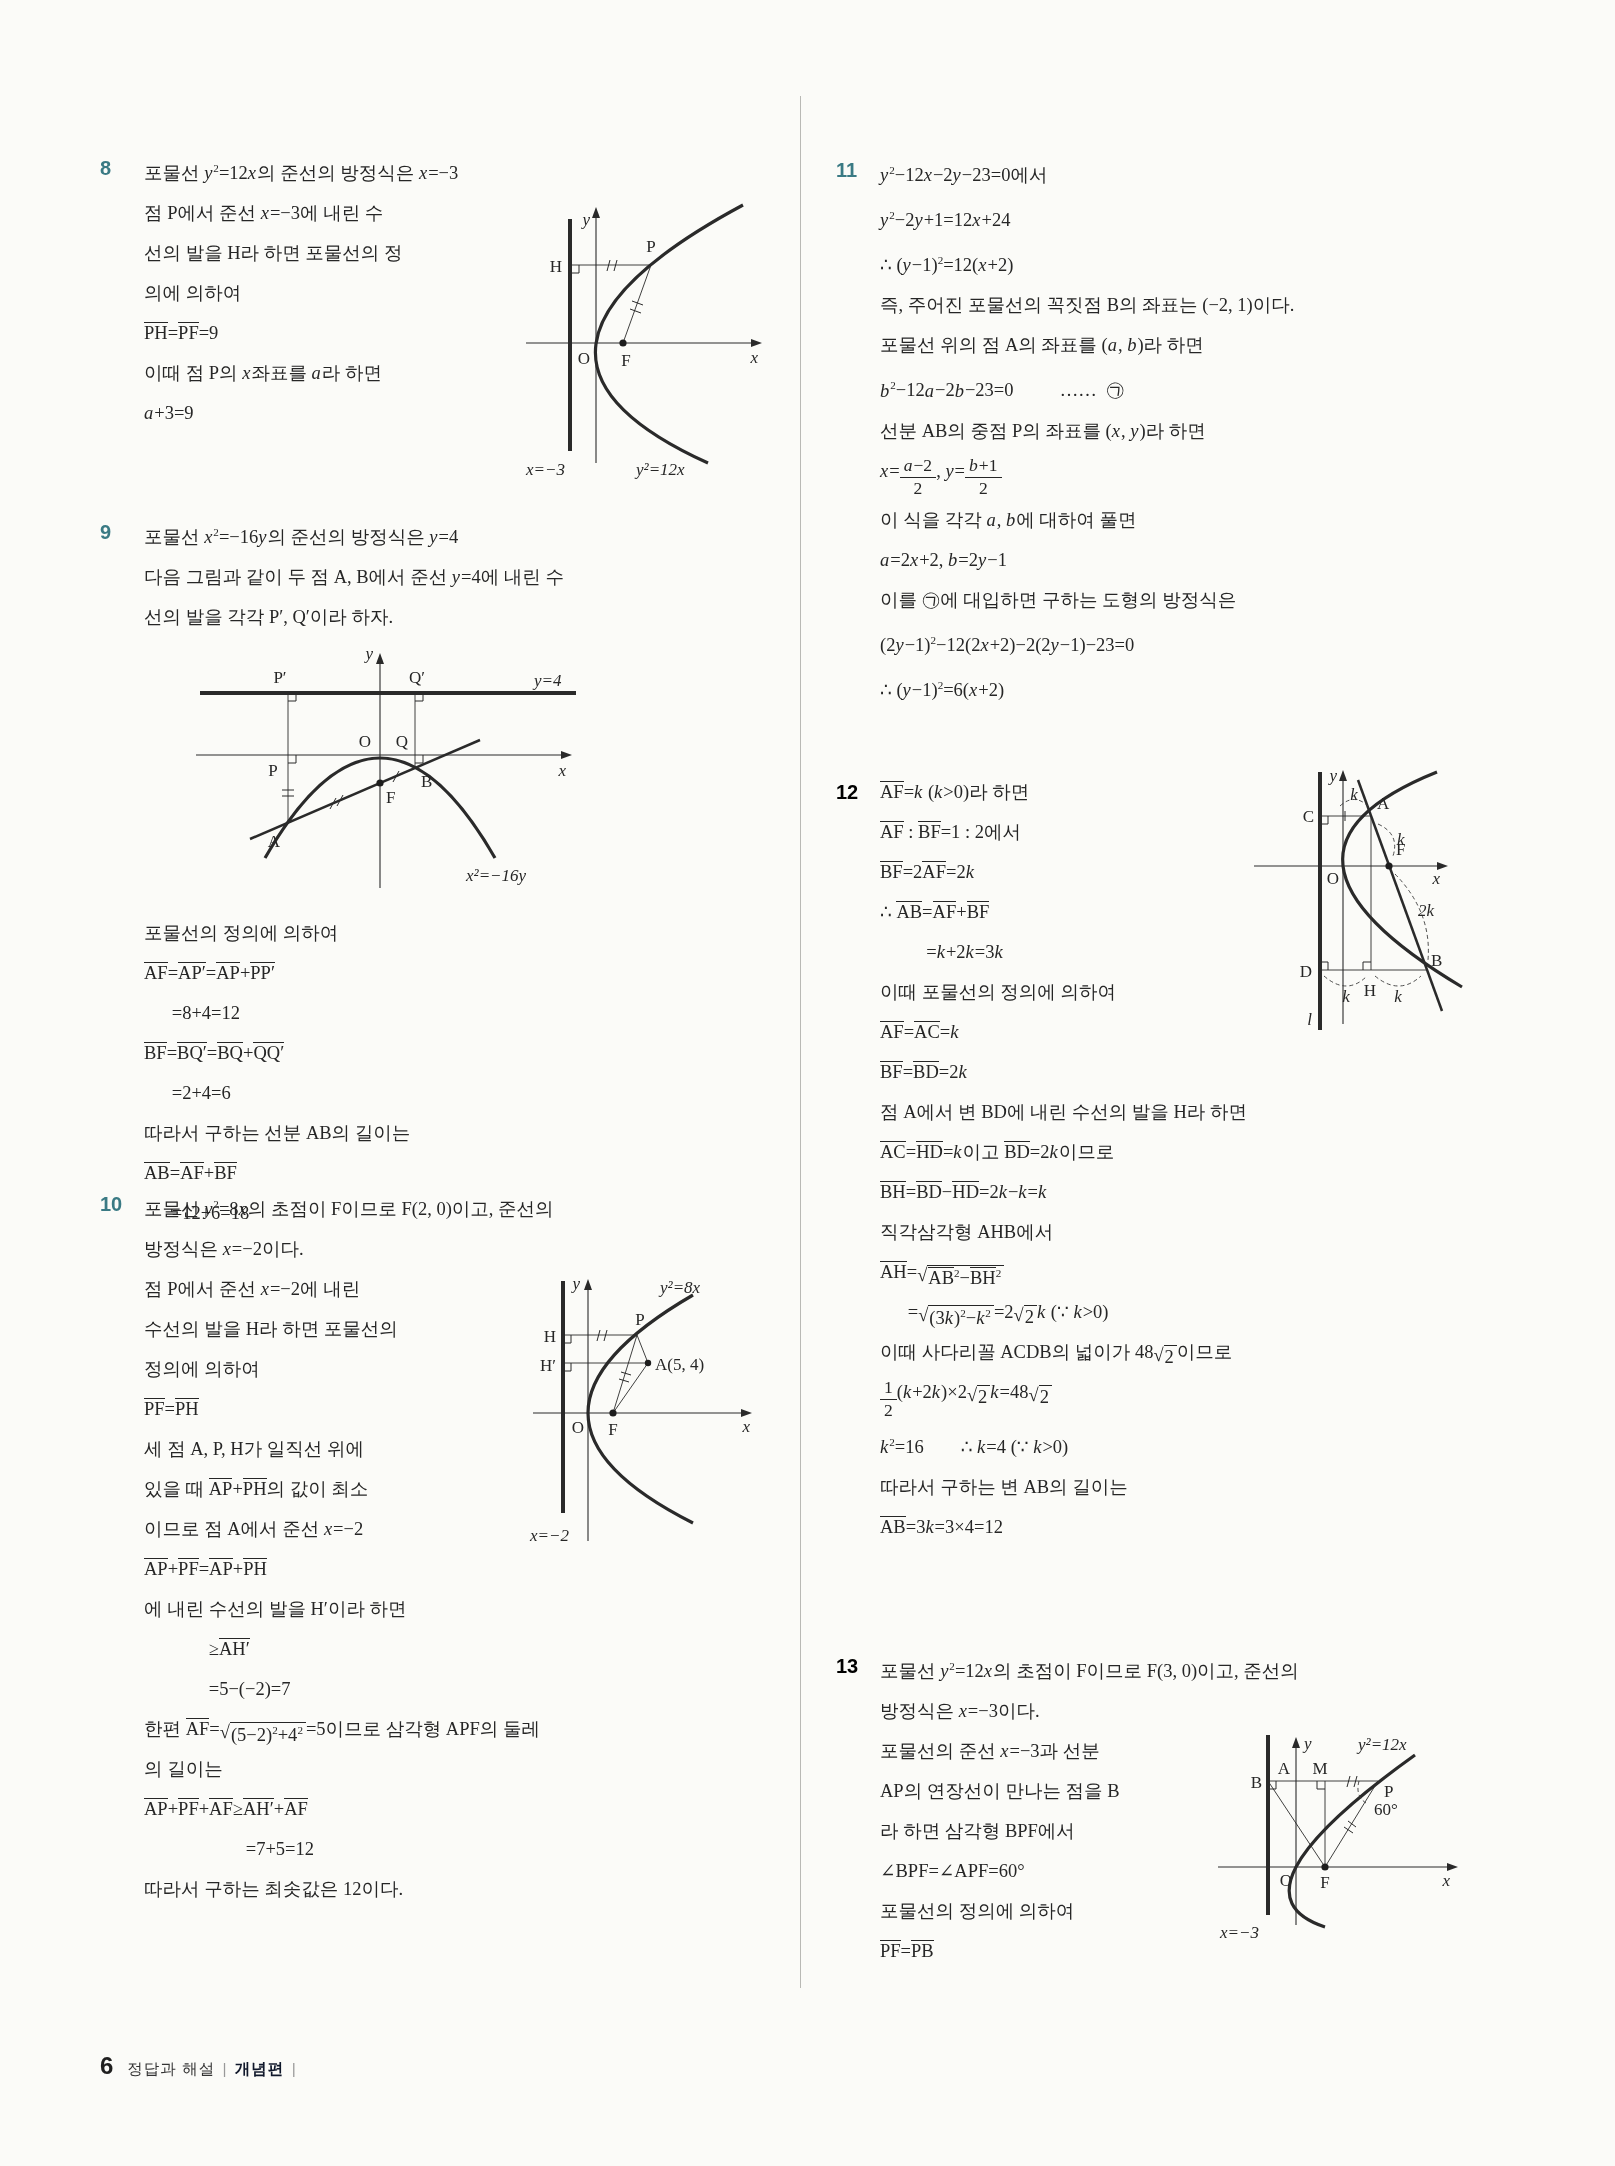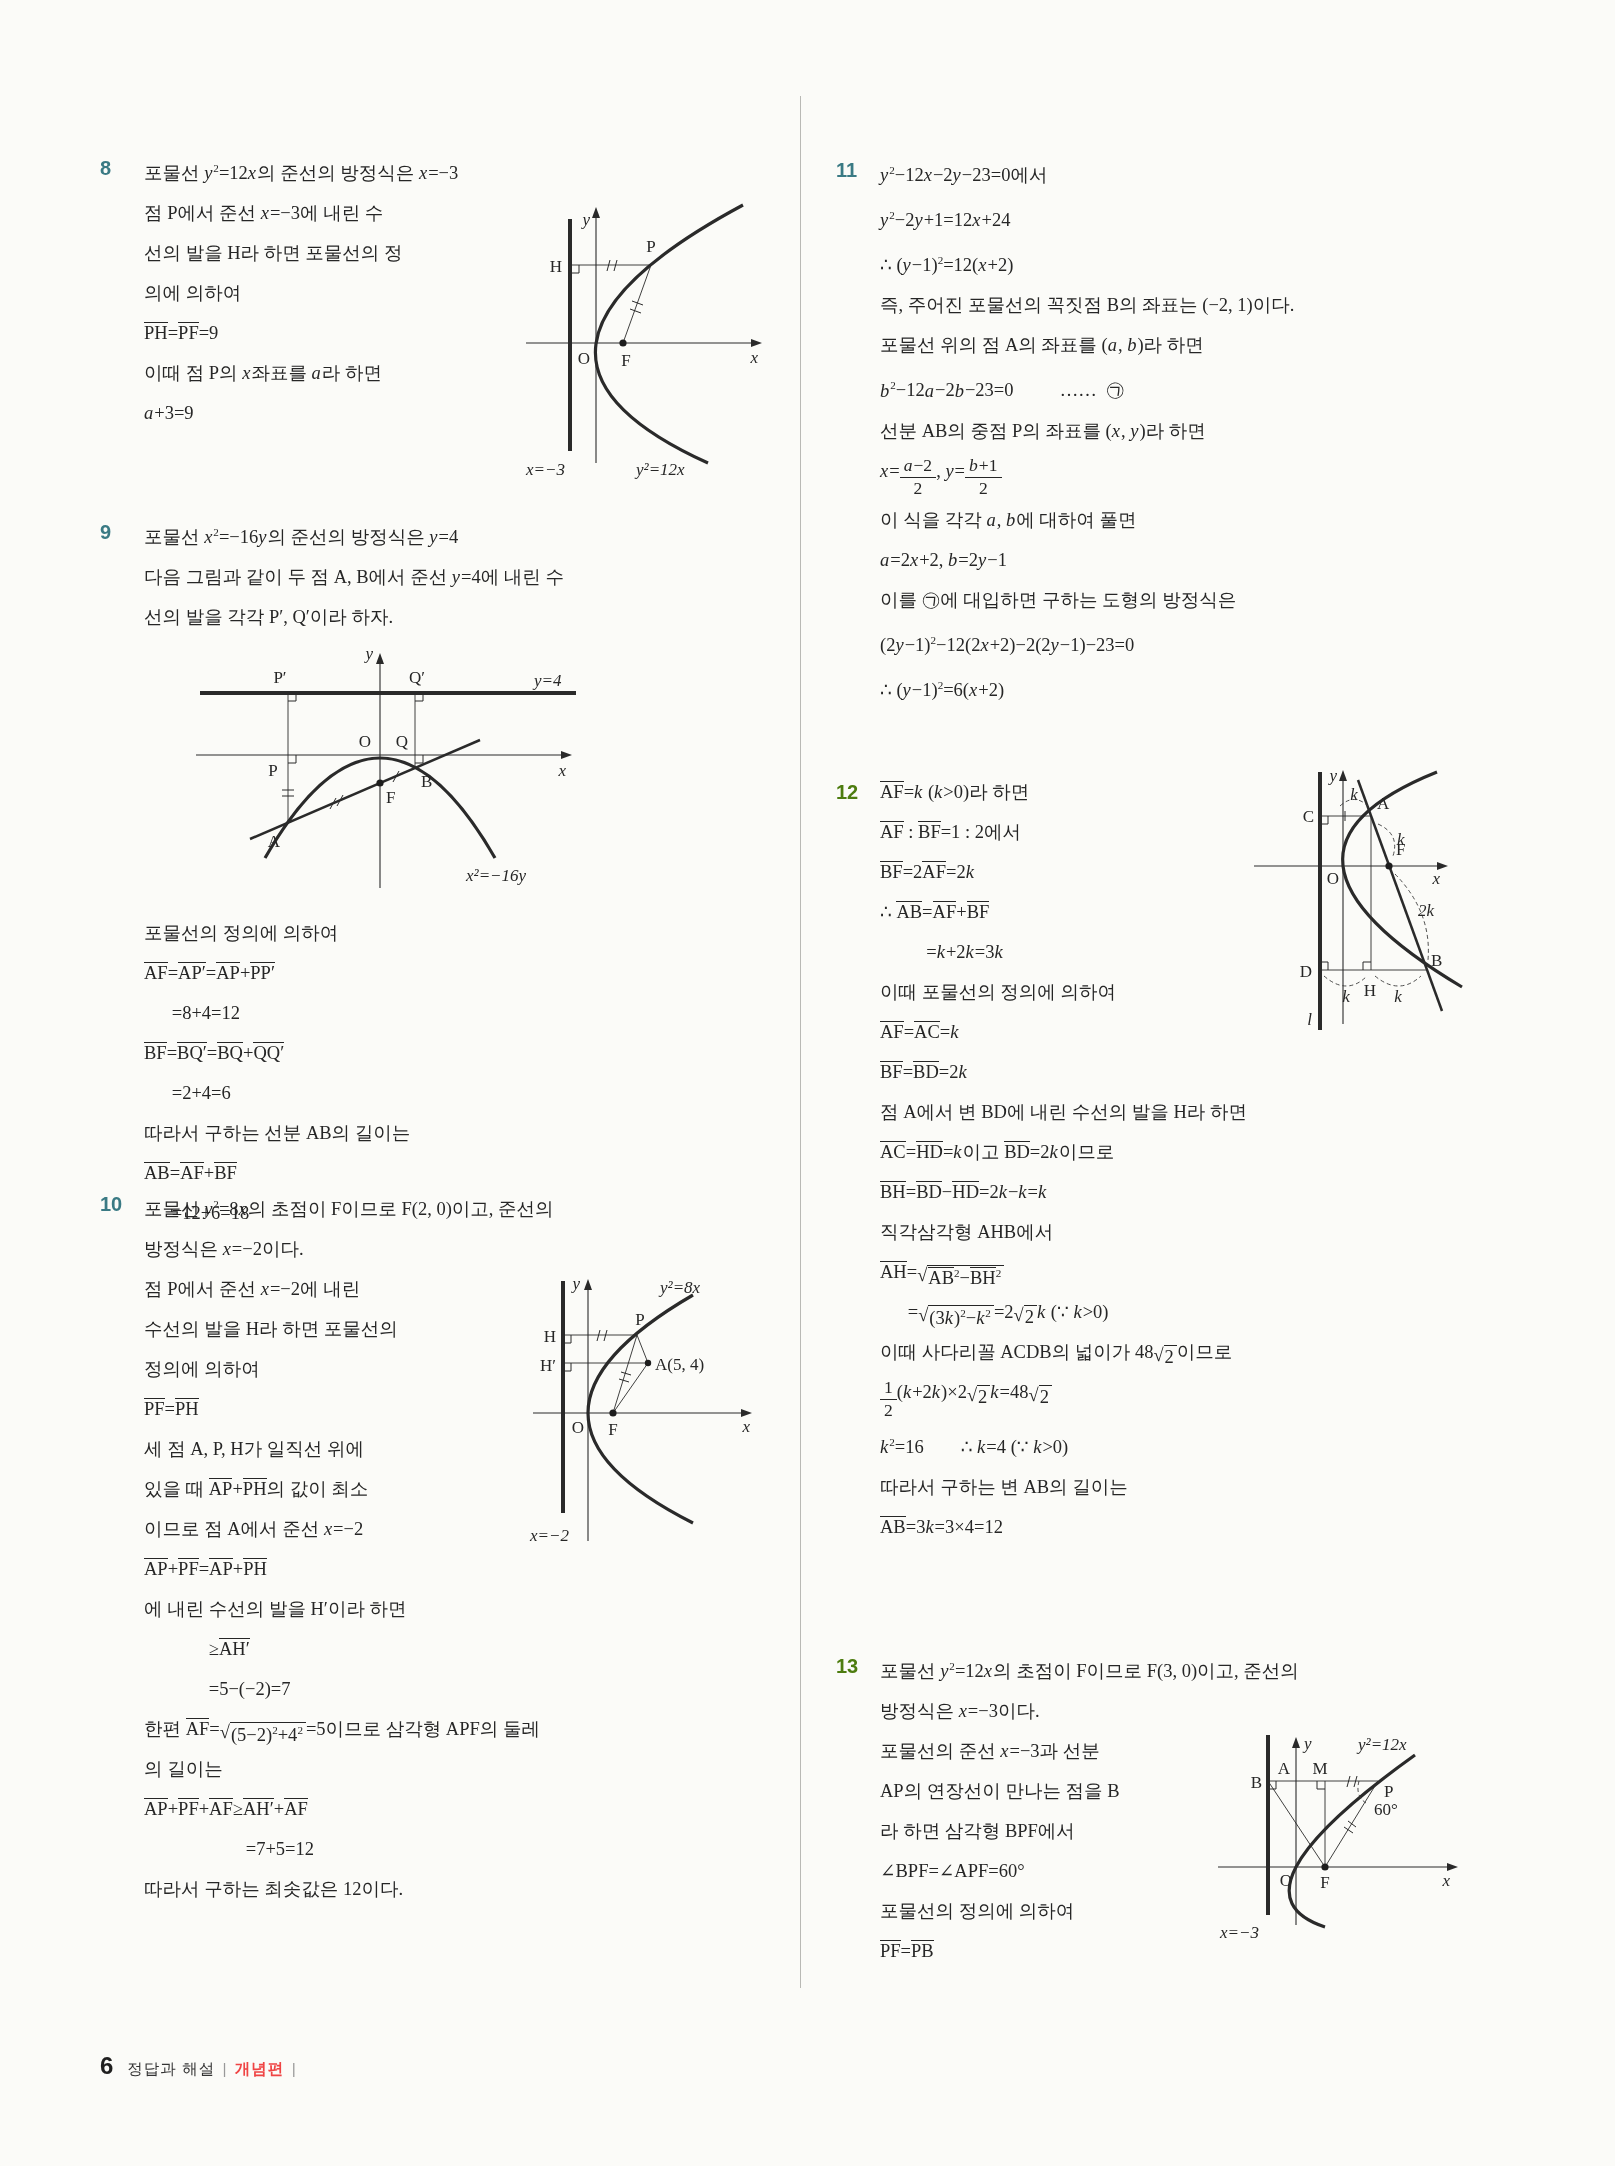--- a/index.html
+++ b/index.html
@@ -8,21 +8,21 @@
   .col-divider{position:absolute;left:800px;top:96px;height:1892px;width:1px;background:#b9b9b5;}
   .problem{position:absolute;font-size:18.5px;line-height:40px;}
   #p8 {left:100px;top:148px; width:668px;}
   #p9 {left:100px;top:512px; width:668px;}
   #p10{left:100px;top:1184px;width:668px;}
   #p11{left:836px;top:150px; width:706px;}
   #p12{left:836px;top:772px; width:706px;}
   #p13{left:836px;top:1646px;width:706px;}
   .pnum{position:absolute;left:0;top:0;font-family:"Liberation Sans",sans-serif;
         font-weight:bold;font-size:20px;line-height:40px;}
-  .teal{color:#3a7a84;} .orange{color:#4d7c0f;}
+  .teal{color:#3a7a84;} .orange{color:#000000;}
   .body{margin-left:44px;}
   .ln{line-height:40px;}
   figure{margin:0;}
   .fig-r{float:right;}
   .fig-c{margin:6px 0 6px 26px;}
   .ov{display:inline-block;border-top:1.5px solid currentColor;line-height:1.08;padding-top:1px;}
   sup{font-size:0.6em;}
   .vr{font-style:italic;padding-right:1px;}
   .frac{display:inline-block;vertical-align:-1.0em;text-align:center;line-height:1.25;font-size:0.95em;}
   .frac .num{display:block;border-bottom:1.3px solid currentColor;padding:0 4px;}
@@ -39,21 +39,21 @@
   .thin{stroke:#2a2a2a;stroke-width:0.9;fill:none;}
   .mark{stroke:#2a2a2a;stroke-width:1;fill:none;}
   .dash{stroke:#3a3a3a;stroke-width:0.9;fill:none;stroke-dasharray:4 3;}
   .dot{fill:#1d1d1d;}
   .ah{fill:#2a2a2a;stroke:none;}
   .footer{position:absolute;left:100px;top:2052px;display:flex;align-items:baseline;gap:14px;
           font-family:"Liberation Sans",sans-serif;}
   .pageno{font-size:24px;font-weight:bold;color:#1f1f1f;}
   .ft{font-size:15.5px;color:#333;letter-spacing:1px;}
   .sep{color:#999;font-weight:normal;padding:0 2px;}
-  .ed{font-weight:bold;color:#ef4444;}
+  .ed{font-weight:bold;color:#0f172a;}
 </style>
 </head>
 <body>
 
 <div class="page">
   <div class="col-divider"></div>
 
   <section class="problem" id="p8">
     <div class="pnum teal">8</div>
     <div class="body">

